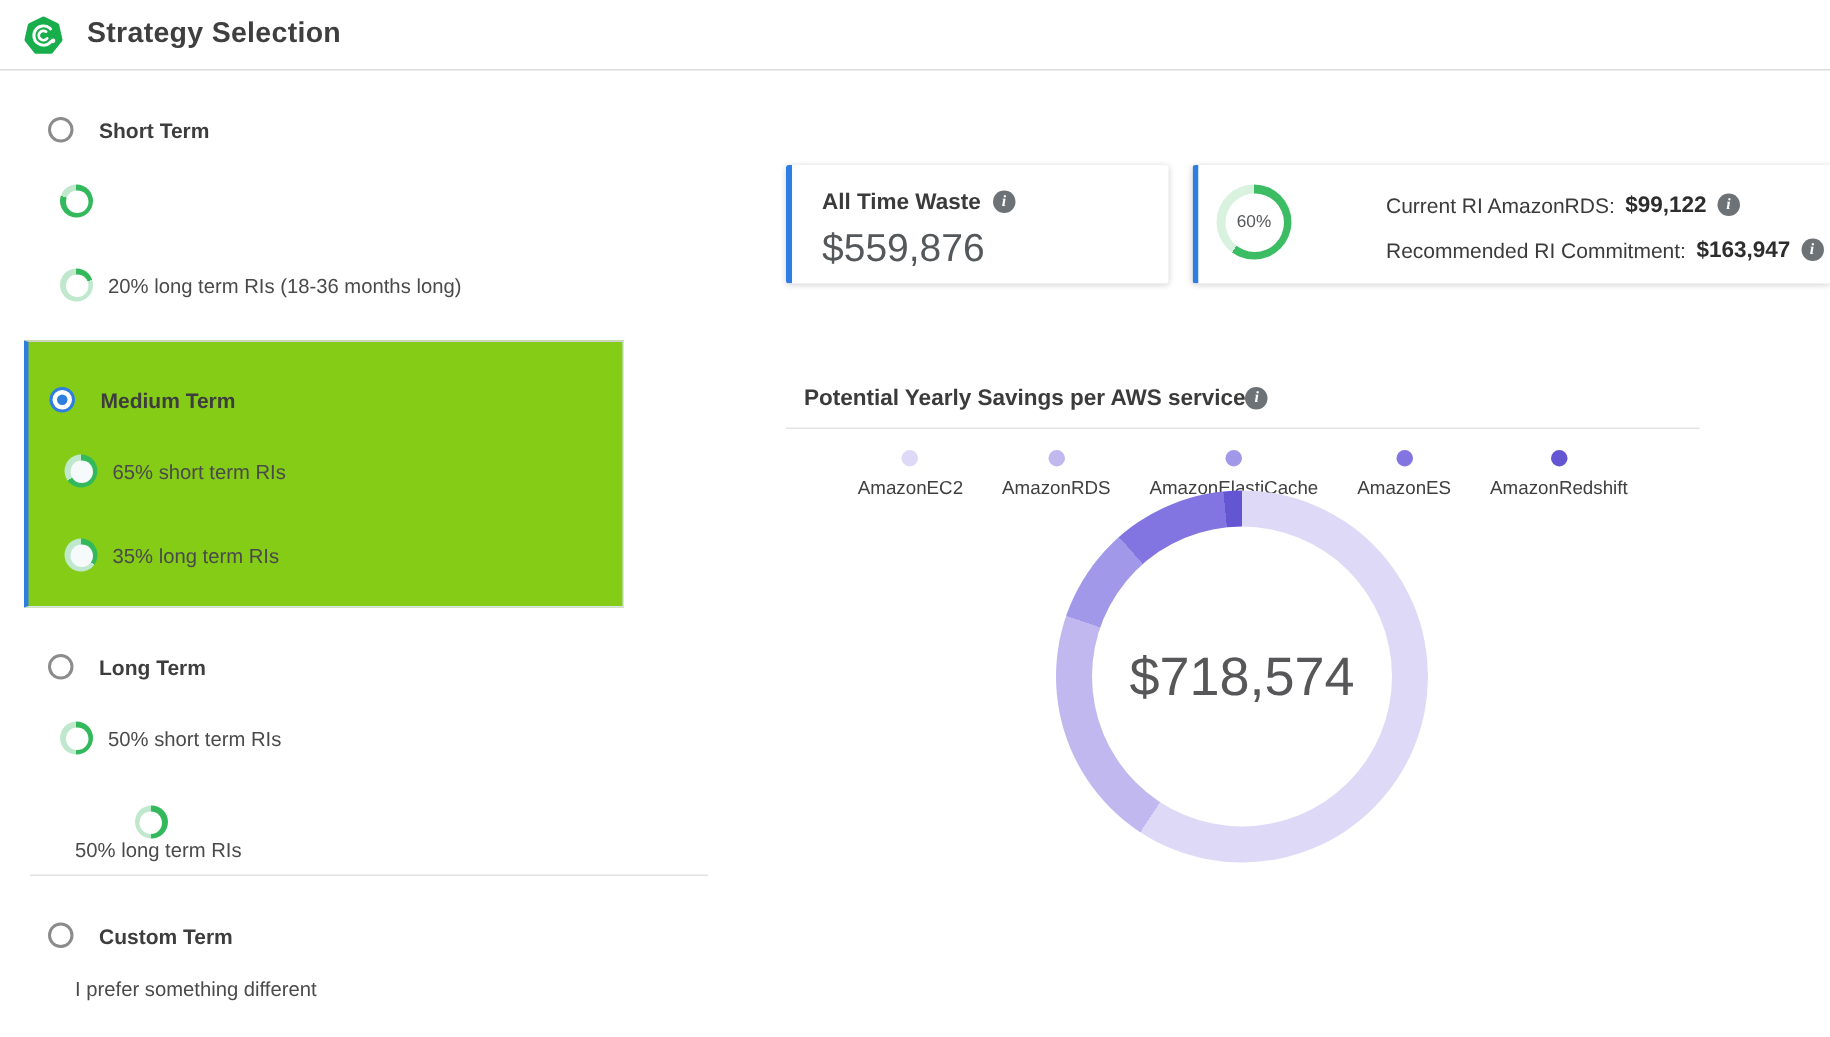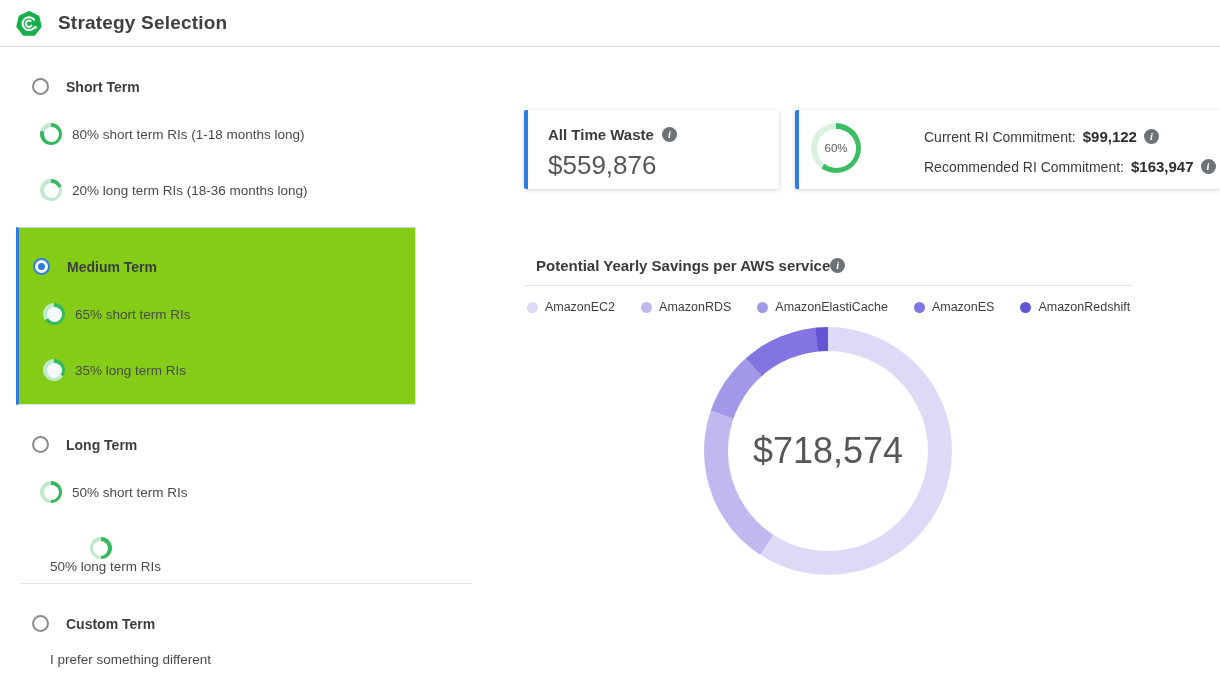--- a/index.html
+++ b/index.html
@@ -56,21 +56,21 @@
   .commit-line { position:absolute; left:125px; display:flex; align-items:center; gap:7px;
     font-size:14px; color:#3b3b3b; white-space:nowrap; }
   .commit-line b { font-size:15px; color:#2d2d2d; }
 
   
   #chart-title-row { position:absolute; left:536px; top:257px; display:flex; align-items:center; gap:0;
     font-size:15px; font-weight:700; color:#3b3b3b; }
   #chart-divider { position:absolute; left:524px; top:285px; width:609px; height:1px; background:#e4e4e4; }
   #legend { position:absolute; left:524px; top:300px; width:609px; display:flex;
     justify-content:center; column-gap:26px; align-items:center; }
-  .legend-item { display:flex; align-items:center; gap:7px; font-size:12.5px; color:#3f3f3f; cursor:pointer; }
+  .legend-item { display:flex; align-items:center; gap:7px; font-size:12.5px; color:#3f3f3f; cursor:pointer;flex-direction:column; }
   .legend-dot { width:11px; height:11px; border-radius:50%; }
 
   #donut { position:absolute; left:704px; top:327px; width:248px; height:248px; border-radius:50%; }
   #donut::after { content:""; position:absolute; inset:24px; border-radius:50%; background:#fff; }
   #donut-center { position:absolute; inset:0; display:flex; align-items:center; justify-content:center;
     font-size:36px; color:#57575a; z-index:1; }
 </style>
 </head>
 <body>
 
@@ -83,21 +83,20 @@
   </svg>
   <div id="page-title">Strategy Selection</div>
 </div>
 
 <div class="section-header" style="top:78px;">
   <span class="radio"></span>
   <span class="section-label">Short Term</span>
 </div>
 <div class="opt-row" style="left:40px; top:123px;">
   <span class="ring" style="background: conic-gradient(rgb(52, 184, 92) 0deg, rgb(52, 184, 92) 80%, rgb(191, 232, 205) 80%, rgb(191, 232, 205) 100%);"></span>
-  <span class="opt-label">80% short term RIs (1-18 months long)</span>
 </div>
 <div class="opt-row" style="left:40px; top:179px;">
   <span class="ring" style="background: conic-gradient(rgb(52, 184, 92) 0deg, rgb(52, 184, 92) 20%, rgb(191, 232, 205) 20%, rgb(191, 232, 205) 100%);"></span>
   <span class="opt-label">20% long term RIs (18-36 months long)</span>
 </div>
 
 <div id="medium-box">
   <div class="section-header" style="left:14px; top:30px; position:absolute;">
     <span class="radio sel"></span>
     <span class="section-label">Medium Term</span>
@@ -141,21 +140,21 @@
     <span class="info">i</span>
   </div>
   <div id="waste-value">$559,876</div>
 </div>
 
 <div id="card-commit" class="card">
   <div id="gauge" style="background: conic-gradient(rgb(60, 189, 100) 0deg, rgb(60, 189, 100) 60%, rgb(217, 242, 224) 60%, rgb(217, 242, 224) 100%);">
     <span id="gauge-label">60%</span>
   </div>
   <div class="commit-line" style="top:18px;">
-    <span>Current RI Commitment:</span>
+    <span>Current RI AmazonRDS:</span>
     <b>$99,122</b>
     <span class="info">i</span>
   </div>
   <div class="commit-line" style="top:48px;justify-content:space-between;">
     <span>Recommended RI Commitment:</span>
     <b>$163,947</b>
     <span class="info">i</span>
   </div>
 </div>
 

